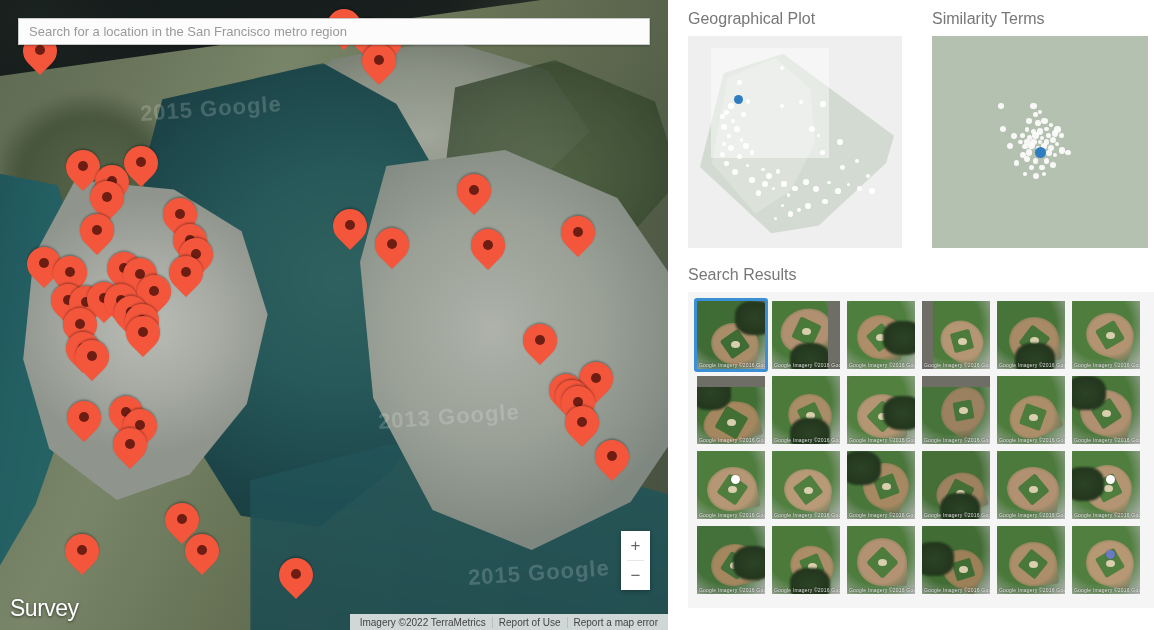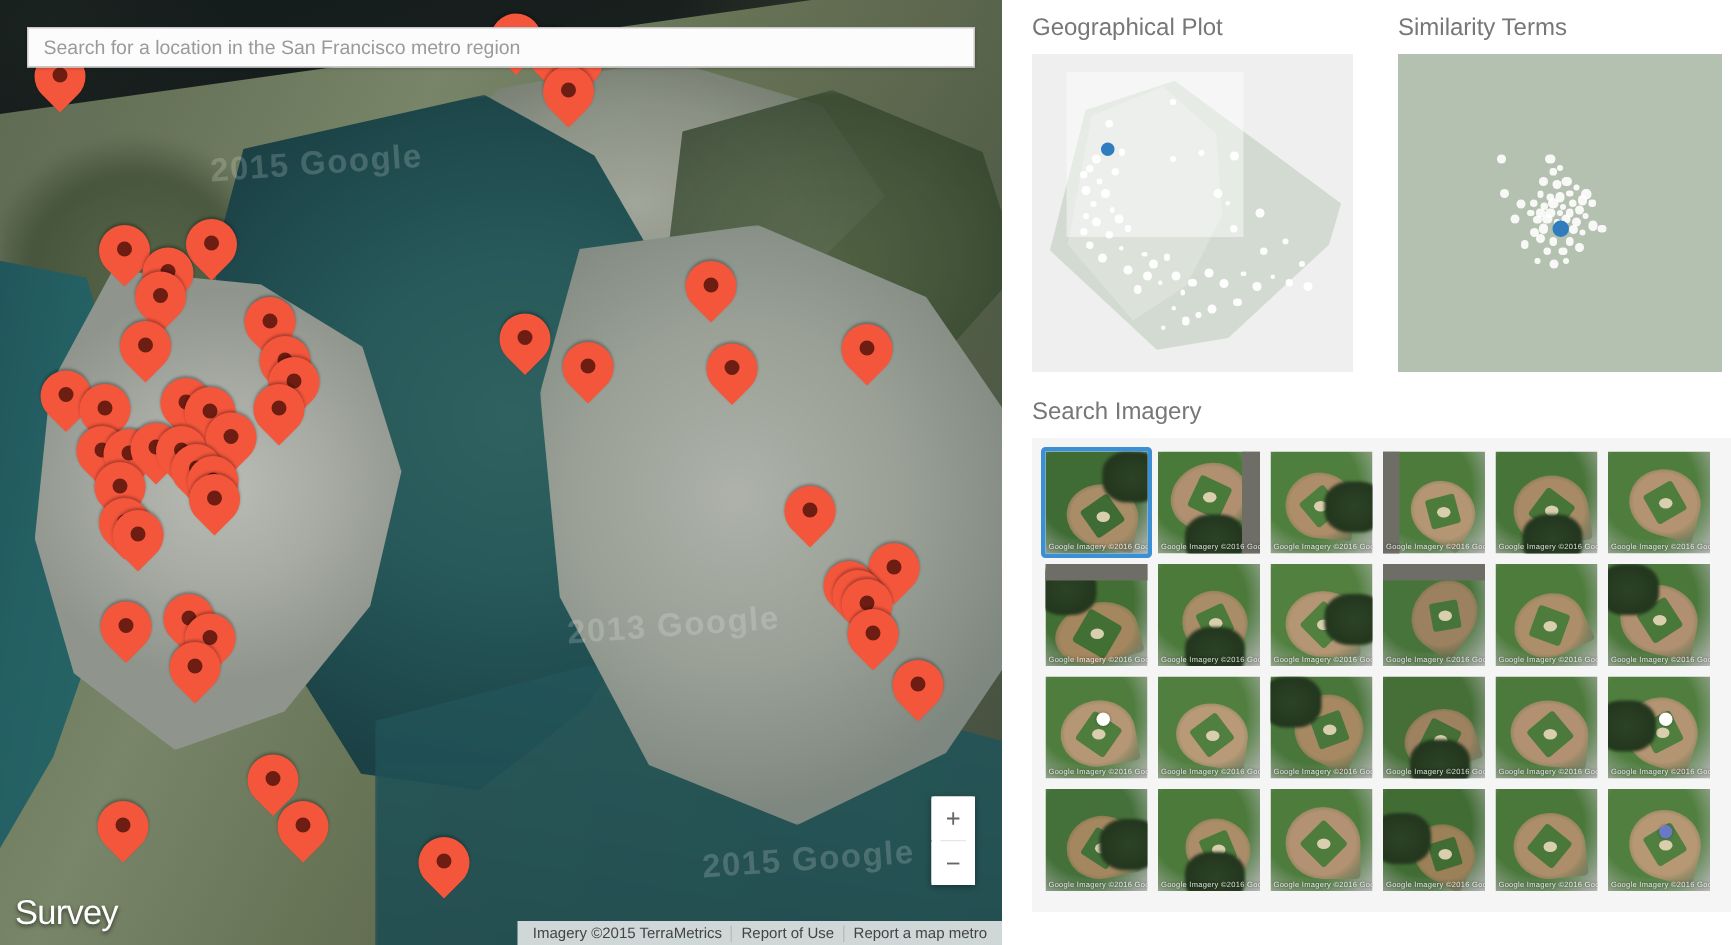--- a/index.html
+++ b/index.html
@@ -451,25 +451,25 @@
 
     <div id="google-logo">Survey</div>
 
     <div id="zoom-controls">
       <button>+</button>
       <div class="divider"></div>
       <button>−</button>
     </div>
 
     <div id="attribution">
-      <span>Imagery ©2015 TerraMetrics</span>
+      <span>Imagery ©2022 TerraMetrics</span>
       <span class="sep"></span>
       <a href="#">Report of Use</a>
       <span class="sep"></span>
-      <a href="#">Report a map metro</a>
+      <a href="#">Report a map error</a>
     </div>
   </div>
 
   <div id="right-panel">
 
     <div id="plots-row">
       <div class="plot-block">
         <div class="section-title">Geographical Plot</div>
         <div id="geo-plot-canvas">
           <div id="geo-poly"></div>
@@ -586,21 +586,21 @@
             <div class="pt" style="width: 4.34614px; height: 4.34614px; left: 127.427px; top: 97.4669px; opacity: 0.9; background: rgb(255, 255, 255);"></div>
             <div class="pt" style="width: 6.02255px; height: 6.02255px; left: 79.0687px; top: 96.6287px; opacity: 0.9; background: rgb(255, 255, 255);"></div>
             <div class="pt" style="width: 6.30563px; height: 6.30563px; left: 74.6072px; top: 107.087px; opacity: 0.9; background: rgb(255, 255, 255);"></div>
             <div class="pt" style="width: 4.11733px; height: 4.11733px; left: 105.941px; top: 74.2613px; opacity: 0.9; background: rgb(255, 255, 255);"></div>
             <div class="pt-hl" style="width: 11px; height: 11px; left: 102.5px; top: 111.1px; background: rgb(47, 124, 191);"></div>
           </div>
       </div>
     </div>
 
     <div id="results-section">
-      <div class="section-title">Search Imagery</div>
+      <div class="section-title">Search Results</div>
       <div id="results-grid-wrap">
         <div id="results-grid">
             <div class="thumb selected" title="baseball-field-thumbnail-1">
               <div class="img">
                 <div class="field-grass" style="background: radial-gradient(at 40% 35%, rgb(63, 107, 52) 0%, rgb(63, 107, 52) 55%, rgba(0, 0, 0, 0.25) 100%);"></div>
                 <div class="field-dirt" style="left: 14px; top: 22px; width: 48px; height: 42px; transform: rotate(10deg); background: radial-gradient(rgb(169, 140, 104) 0%, rgb(169, 140, 104) 62%, rgba(0, 0, 0, 0.18) 100%);"></div>
                 <div class="field-infield" style="width: 22px; height: 22px; left: 27px; top: 32px; background: rgb(63, 107, 52); transform: rotate(55deg);"></div>
                 <div class="field-mound" style="left: 34px; top: 40px;"></div>
                 <div class="field-trees" style="inset: auto -6px auto 38px; width: 40px; height: 34px;"></div>
               </div>

